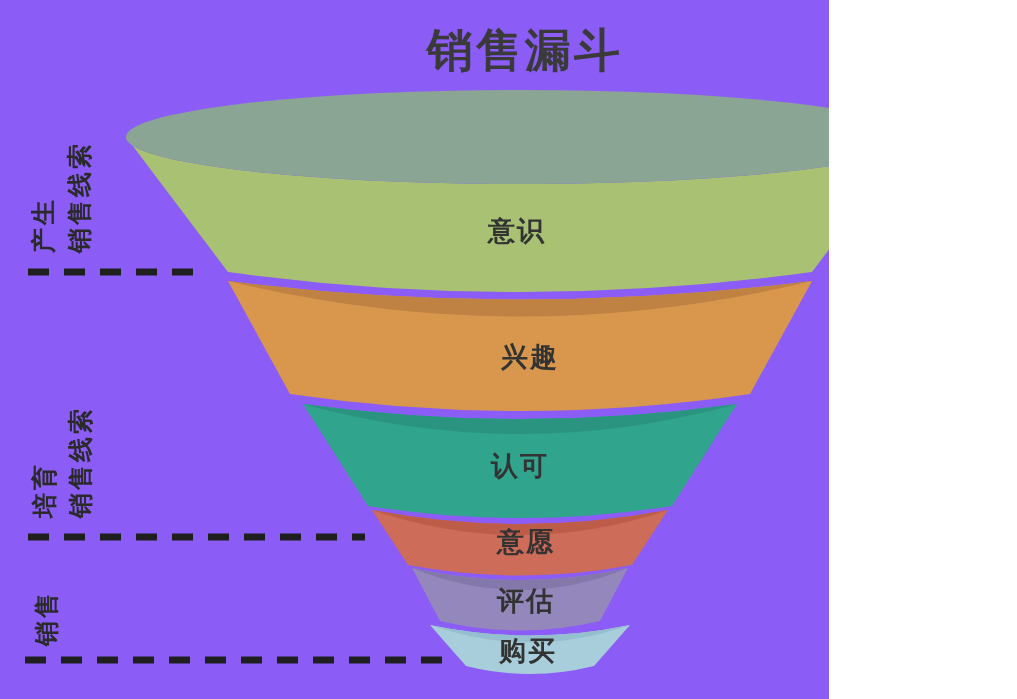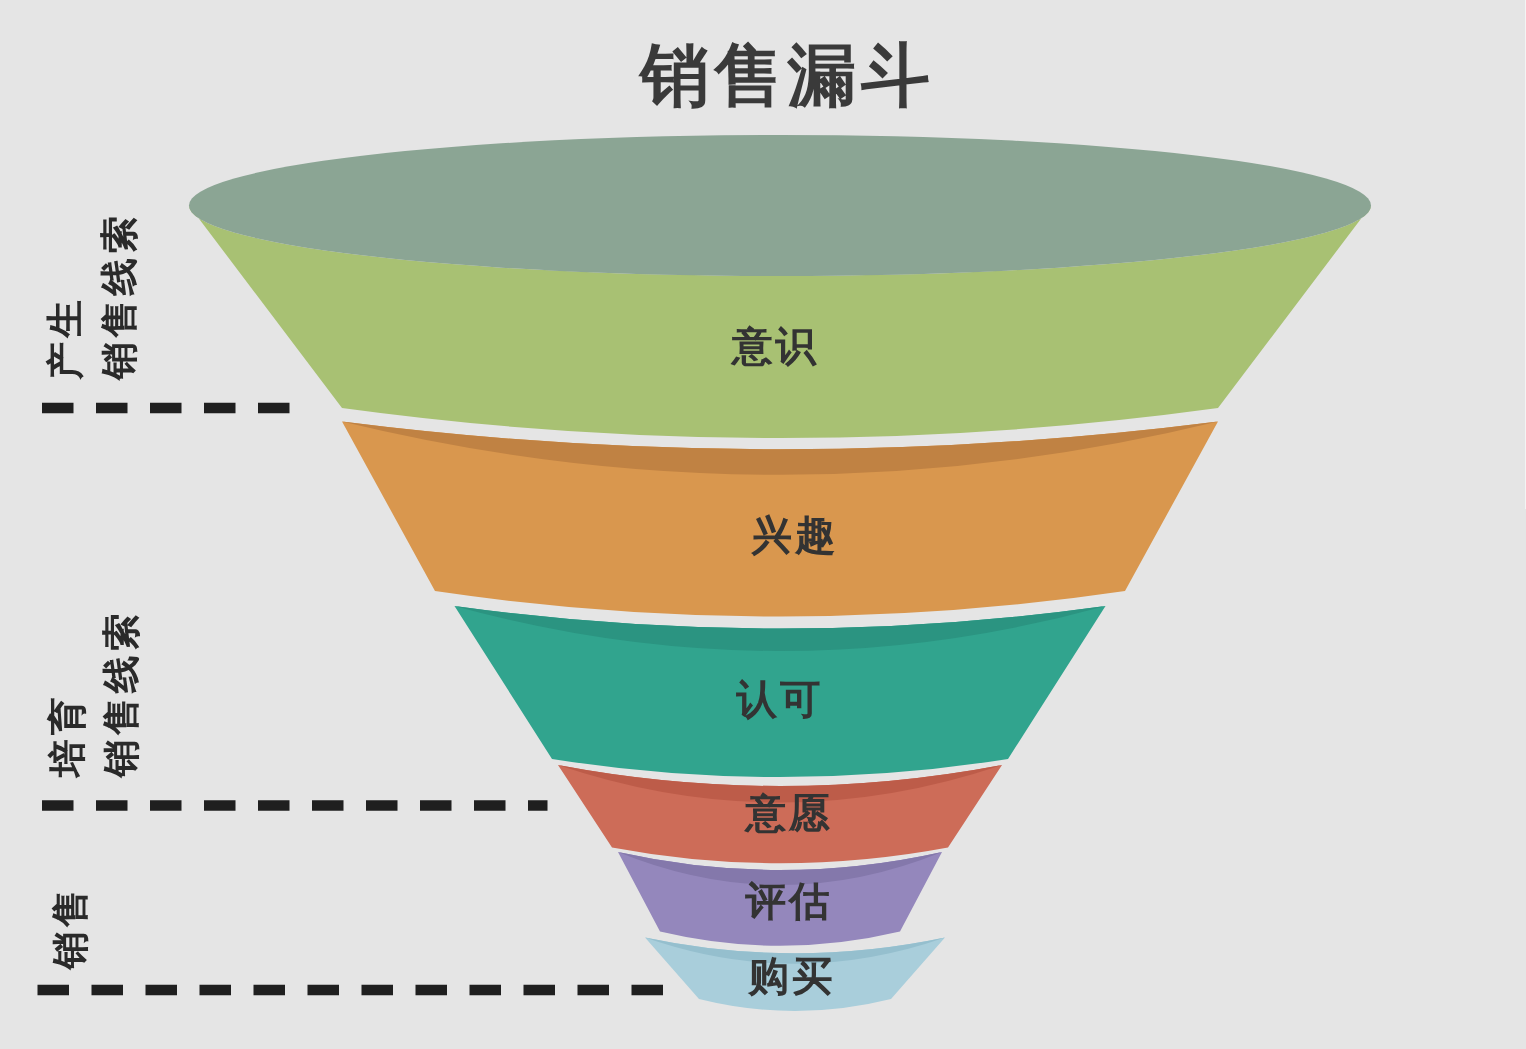--- a/index.html
+++ b/index.html
@@ -2,23 +2,23 @@
 <html><head>
 <meta charset="utf-8">
 <style>
   html, body {
     margin: 0;
     padding: 0;
     background: #ffffff;
   }
   .page {
     position: relative;
-    width: 1017px;
+    width: 829px;
     height: 699px;
-    background: #e5e5e5;
+    background: #8b5cf6;
     overflow: hidden;
     font-family: "DejaVu Sans", sans-serif;
   }
   svg { display: block; }
   .title-text {
     font-family: "DejaVu Sans", sans-serif;
     font-size: 46px;
     font-weight: bold;
     letter-spacing: 3px;
     text-anchor: middle;

